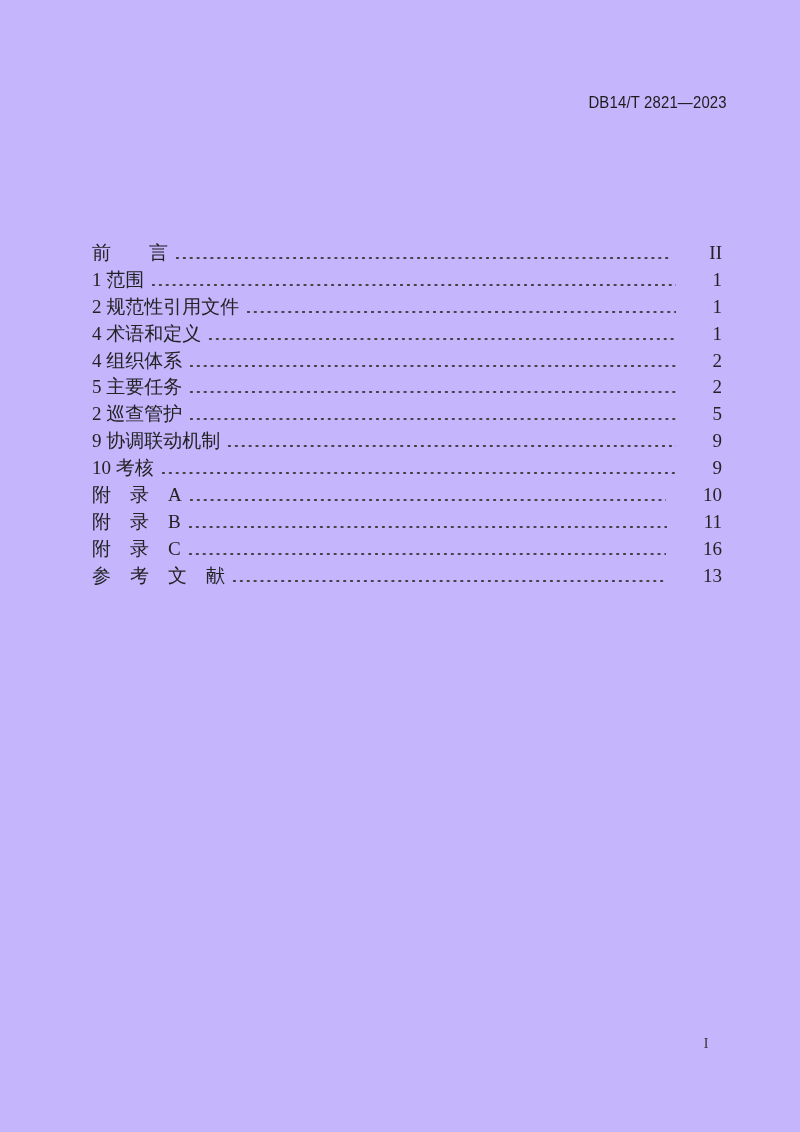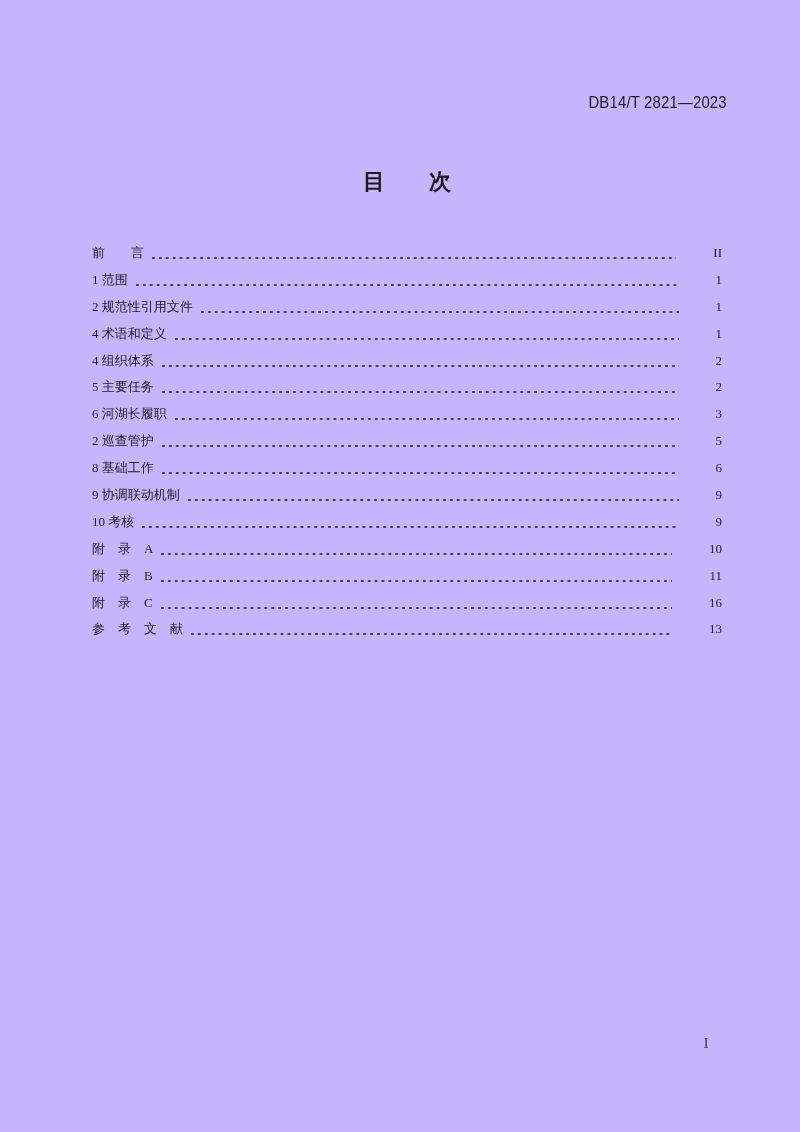--- a/index.html
+++ b/index.html
@@ -40,21 +40,21 @@
     font-size: 22px;
     font-weight: 700;
     color: #1b1b1b;
     white-space: pre;
   }
   .toc {
     position: absolute;
     top: 240px;
     left: 92px;
     width: 630px;
-    font-size: 13px;
+    font-size: 19px;
   }
   .toc-row {
     display: flex;
     align-items: stretch;
     height: 26.9px;
     line-height: 26.9px;
   }
   .toc-label {
     white-space: pre;
     color: #232323;
@@ -83,21 +83,20 @@
     color: #333333;
   }
 </style>
 </head>
 <body>
 
 <div class="page">
 
   <div class="header-code">DB14/T 2821—2023</div>
 
-  <h1 class="doc-title">目　　次</h1>
 
   <div class="toc">
     <div class="toc-row">
       <span class="toc-label">前　　言</span>
       <span class="toc-leader"></span>
       <span class="toc-page">II</span>
     </div>
     <div class="toc-row">
       <span class="toc-label">1 范围</span>
       <span class="toc-leader"></span>
@@ -117,33 +116,23 @@
       <span class="toc-label">4 组织体系</span>
       <span class="toc-leader"></span>
       <span class="toc-page">2</span>
     </div>
     <div class="toc-row">
       <span class="toc-label">5 主要任务</span>
       <span class="toc-leader"></span>
       <span class="toc-page">2</span>
     </div>
     <div class="toc-row">
-      <span class="toc-label">6 河湖长履职</span>
-      <span class="toc-leader"></span>
-      <span class="toc-page">3</span>
-    </div>
-    <div class="toc-row">
       <span class="toc-label">2 巡查管护</span>
       <span class="toc-leader"></span>
       <span class="toc-page">5</span>
-    </div>
-    <div class="toc-row">
-      <span class="toc-label">8 基础工作</span>
-      <span class="toc-leader"></span>
-      <span class="toc-page">6</span>
     </div>
     <div class="toc-row">
       <span class="toc-label">9 协调联动机制</span>
       <span class="toc-leader"></span>
       <span class="toc-page">9</span>
     </div>
     <div class="toc-row">
       <span class="toc-label">10 考核</span>
       <span class="toc-leader"></span>
       <span class="toc-page">9</span>

